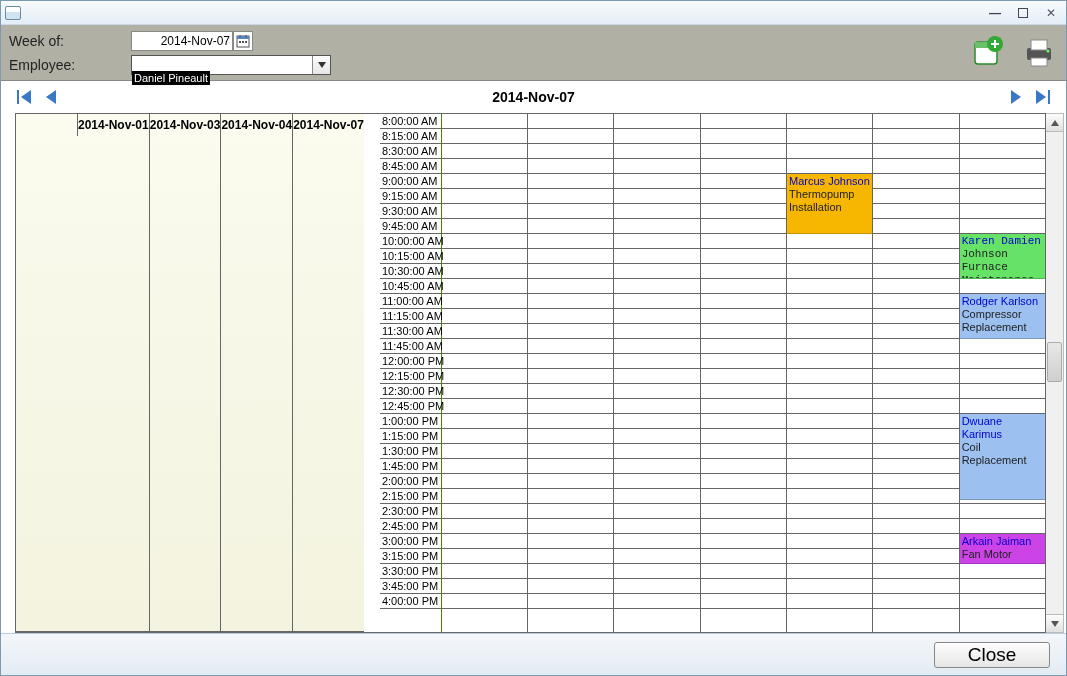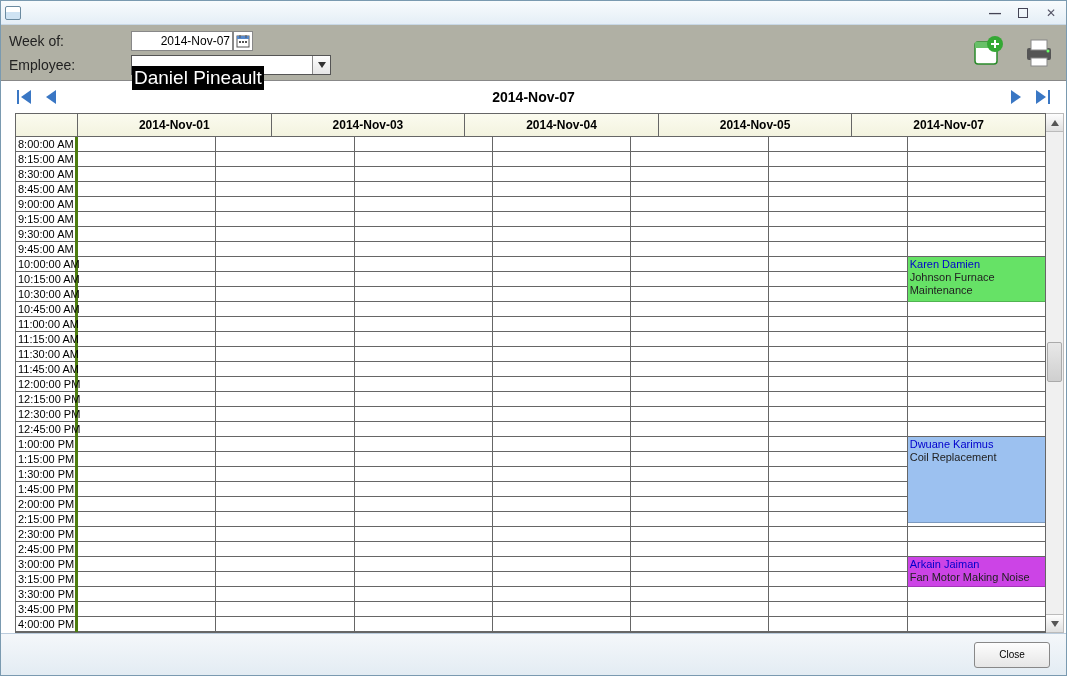--- a/index.html
+++ b/index.html
@@ -50,21 +50,21 @@
   display: inline-flex; align-items: center; justify-content: center;
   margin-left: 0;
   font-size: 10px;
 }
 .cal-icon svg { width: 14px; height: 14px; }
 .emp-select {
   display: flex; align-items: center;
   width: 200px; height: 20px; border: 1px solid #555; background: #fff;
 }
 .emp-select .emp-value {
-  background: #000; color: #fff; padding: 1px 2px; font-size: 19px; margin-top: 26px;
+  background: #000; color: #fff; padding: 1px 2px; font-size: 11px; margin-top: 26px;
 }
 .emp-select .emp-filler { flex: 1; }
 .emp-select .emp-arrow {
   width: 18px; height: 18px;
   border-left: 1px solid #888;
   background: linear-gradient(to bottom, #fdfdfd, #e6e6e6);
   display: inline-flex; align-items: center; justify-content: center;
 }
 .emp-select .emp-arrow svg { width:8px; height:6px; }
 .toolbar-right { position: absolute; right: 6px; top: 6px; display: flex; gap: 10px; align-items: center; }
@@ -78,58 +78,58 @@
   background: #fff;
 }
 .nav-group { display: flex; gap: 6px; }
 .nav-btn { width: 20px; height: 20px; display:inline-flex; align-items:center; justify-content:center; cursor:pointer; }
 .nav-btn svg { width:18px; height:18px; }
 .nav-title { font-size: 14px; font-weight: bold; }
 
 .main-area {
   flex: 1; display: flex; padding: 4px 2px 0 14px; overflow: hidden;
 }
-.grid-wrap { flex: 1; display: flex; flex-direction: column; border: 1px solid #666; overflow: hidden; }
+.grid-wrap { flex: 1; display: flex; flex-direction: row; border: 1px solid #666; overflow: hidden; }
 .grid-header { display: flex; background: linear-gradient(to bottom, #fbfbef, #f3f3df); border-bottom: 1px solid #666; }
 .time-col-head { width: 62px; border-right: 1px solid #666; height: 22px; }
 .day-col-head { flex: 1; text-align: center; font-weight: bold; font-size: 12px; line-height: 22px; border-right: 1px solid #666; }
 .day-col-head:last-child { border-right: none; }
 
 .grid-body { flex:1; overflow: hidden; position: relative; display:flex; }
-.time-col { width: 62px; border-right: 3px solid #4d7c0f; }
+.time-col { width: 62px; border-right: 1px solid #4d7c0f; margin-left: 16px; }
 .time-cell { height: 15px; line-height: 15px; font-size: 11px; padding-left: 2px; border-bottom: 1px solid #666; background:#fff; white-space: nowrap;}
 .days-area { flex:1; display:flex; position:relative; }
 .day-col { flex:1; border-right: 1px solid #666; position: relative; }
 .day-col:last-child { border-right: none; }
 .slot { height: 15px; border-bottom: 1px solid #666; }
 
 .event {
   position: absolute; left: 0; right: 0;
   padding: 1px 2px; font-size: 11px; line-height: 13px;
   overflow: hidden; border-bottom: 1px solid rgba(0,0,0,0.2);
 }
 .event .ev-title { color: #0000cc; display:block; }
 .event .ev-desc { color: #222; display:block; }
 .ev-yellow { background: #f7b700; }
-.ev-green  { background: #66e266; }
+.ev-green  { background: #66e266; font-family: Liberation Mono, monospace; }
 .ev-blue   { background: #9cc1f0; }
 .ev-purple { background: #cc44e6; }
 
 .vscroll { width: 18px; background: #f0f0f0; border: 1px solid #bbb; border-left:none; display:flex; flex-direction:column; }
 .vscroll .arrow { height: 18px; background: linear-gradient(#fdfdfd,#e0e0e0); border-bottom:1px solid #bbb; display:flex; align-items:center; justify-content:center; }
 .vscroll .arrow:last-child { border-top:1px solid #bbb; border-bottom:none; }
 .vscroll .track { flex:1; position:relative; }
 .vscroll .thumb { position:absolute; left:1px; right:1px; top: 210px; height: 40px; background: linear-gradient(#e8e8e8,#cfcfcf); border:1px solid #aaa; border-radius:2px; }
 
 .status { height: 42px; background: linear-gradient(#f4f7fa,#e3ecf3); border-top:1px solid #bcd; display:flex; align-items:center; justify-content:flex-end; padding: 0 16px; }
 .close-btn {
-  width: 76px; height: 26px;
+  width: 116px; height: 26px;
   background: linear-gradient(#fdfdfd,#e6e6e6);
   border: 1px solid #888; border-radius: 3px;
-  font-size: 10px;
+  font-size: 19px;
   display:flex; align-items:center; justify-content:center;
   cursor: pointer;
 }
 </style>
 </head>
 <body>
 
 <div class="window">
 
   <div class="titlebar">
@@ -225,21 +225,20 @@
   </div>
 
   <div class="main-area">
     <div class="grid-wrap">
       <div class="grid-header">
         <div class="time-col-head"></div>
 
       <div class="day-col-head">2014-Nov-01</div>
           <div class="day-col-head">2014-Nov-03</div>
           <div class="day-col-head">2014-Nov-04</div>
-          <div class="day-col-head">2014-Nov-05</div>
           <div class="day-col-head">2014-Nov-07</div>
         </div>
       <div class="grid-body">
         <div class="time-col">
             <div class="time-cell">8:00:00 AM</div>
             <div class="time-cell">8:15:00 AM</div>
             <div class="time-cell">8:30:00 AM</div>
             <div class="time-cell">8:45:00 AM</div>
             <div class="time-cell">9:00:00 AM</div>
             <div class="time-cell">9:15:00 AM</div>
@@ -439,20 +438,24 @@
               <div class="slot"></div>
               <div class="slot"></div>
               <div class="slot"></div>
               <div class="slot"></div>
               <div class="slot"></div>
               <div class="slot"></div>
               <div class="slot"></div>
               <div class="slot"></div>
               <div class="slot"></div>
               <div class="slot"></div>
+              <div class="event ev-yellow" style="top: 60px; height: 60px;">
+                <span class="ev-title">Marcus Johnson</span>
+                <span class="ev-desc">Thermopump Installation</span>
+              </div>
             </div>
             <div class="day-col">
               <div class="slot"></div>
               <div class="slot"></div>
               <div class="slot"></div>
               <div class="slot"></div>
               <div class="slot"></div>
               <div class="slot"></div>
               <div class="slot"></div>
               <div class="slot"></div>
@@ -512,20 +515,24 @@
               <div class="slot"></div>
               <div class="slot"></div>
               <div class="slot"></div>
               <div class="slot"></div>
               <div class="slot"></div>
               <div class="slot"></div>
               <div class="slot"></div>
               <div class="event ev-green" style="top: 120px; height: 45px;">
                 <span class="ev-title">Karen Damien</span>
                 <span class="ev-desc">Johnson Furnace Maintenance</span>
+              </div>
+              <div class="event ev-blue" style="top: 180px; height: 45px;">
+                <span class="ev-title">Rodger Karlson</span>
+                <span class="ev-desc">Compressor Replacement</span>
               </div>
               <div class="event ev-blue" style="top: 300px; height: 86px;">
                 <span class="ev-title">Dwuane Karimus</span>
                 <span class="ev-desc">Coil Replacement</span>
               </div>
               <div class="event ev-purple" style="top: 420px; height: 30px;">
                 <span class="ev-title">Arkain Jaiman</span>
                 <span class="ev-desc">Fan Motor Making Noise</span>
               </div>
             </div>

